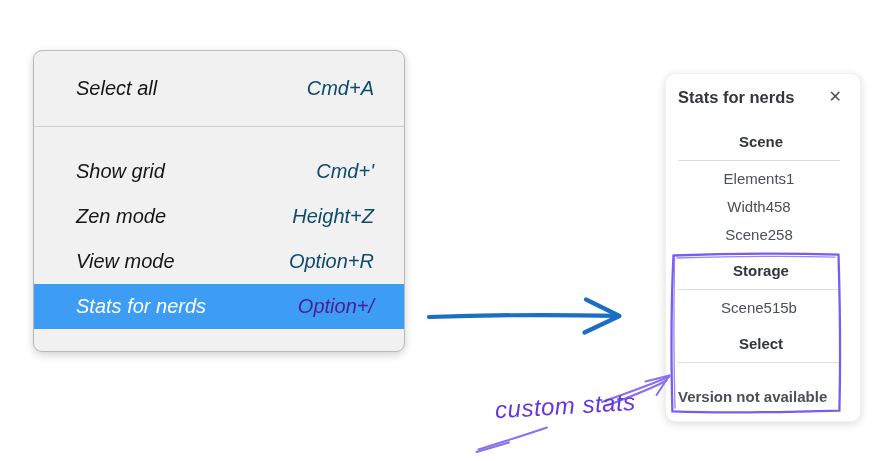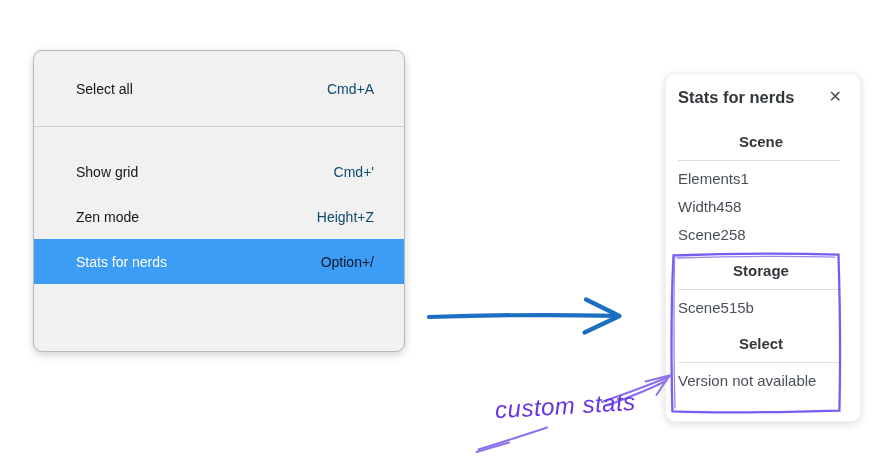--- a/index.html
+++ b/index.html
@@ -15,40 +15,41 @@
   .context-menu {
     position: absolute;
     left: 33px; top: 50px;
     width: 372px; height: 302px;
     box-sizing: border-box;
     background: #f1f1f2;
     border: 1px solid #b9b9bd;
     border-radius: 9px;
     box-shadow: 0 3px 8px rgba(0,0,0,0.18);
     overflow: hidden;
-    font-size: 14px;
+    font-size: 20px;
     color: #161616;
+    font-style: italic;
   }
   .menu-item {
     display: flex;
     justify-content: space-between;
     align-items: center;
     padding: 0 30px 0 42px;
     height: 45px;
     cursor: default;
   }
   .menu-item.tall { height: 75px; }
   .menu-item .shortcut { color: #0c4a6e; }
   .menu-divider {
     height: 0;
     border-top: 1px solid #cfcfd2;
   }
   .menu-group { padding: 22px 0 23px 0; }
   .menu-item.highlighted { background: #3d9cf4; color: #ffffff; }
-  .menu-item.highlighted .shortcut { color: #0f172a; }
+  .menu-item.highlighted .shortcut { color: #4c1d95; }
 
   
   .stats-panel {
     position: absolute;
     left: 665px; top: 73px;
     width: 196px; height: 349px;
     box-sizing: border-box;
     background: #ffffff;
     border: 1px solid #f0f0f0;
     border-radius: 10px;
@@ -82,25 +83,25 @@
     margin-top: 24px;
   }
   .section-header.compact { margin-top: 16px; }
   .panel-hr {
     border: none;
     border-top: 1px solid #d8dde2;
     margin: 8px 4px 0 0;
   }
   .stat-row {
     display: flex;
-    justify-content: flex-start;
+    justify-content: center;
     line-height: 20px;
     margin: 8px 4px 0 0;
   }
-  .stat-note { line-height: 20px; margin: 8px 4px 0 0; }
+  .stat-note { line-height: 20px; margin: 24px 4px 0 0; font-weight: bold; }
 
   
   .annotation-text {
     position: absolute;
     left: 495px; top: 392px;
     font-size: 24px;
     font-style: italic;
     letter-spacing: 0.5px;
     color: #6635df;
     transform: rotate(-3.5deg);
@@ -123,20 +124,24 @@
   <div class="menu-divider"></div>
   <div class="menu-group">
     <div class="menu-item">
       <span>Show grid</span>
       <span class="shortcut">Cmd+'</span>
     </div>
     <div class="menu-item">
       <span>Zen mode</span>
       <span class="shortcut">Height+Z</span>
     </div>
+    <div class="menu-item">
+      <span>View mode</span>
+      <span class="shortcut">Option+R</span>
+    </div>
     <div class="menu-item highlighted">
       <span>Stats for nerds</span>
       <span class="shortcut">Option+/</span>
     </div>
   </div>
 </div>
 
 <div class="stats-panel">
   <div class="panel-header">
     <span class="panel-title">Stats for nerds</span>

